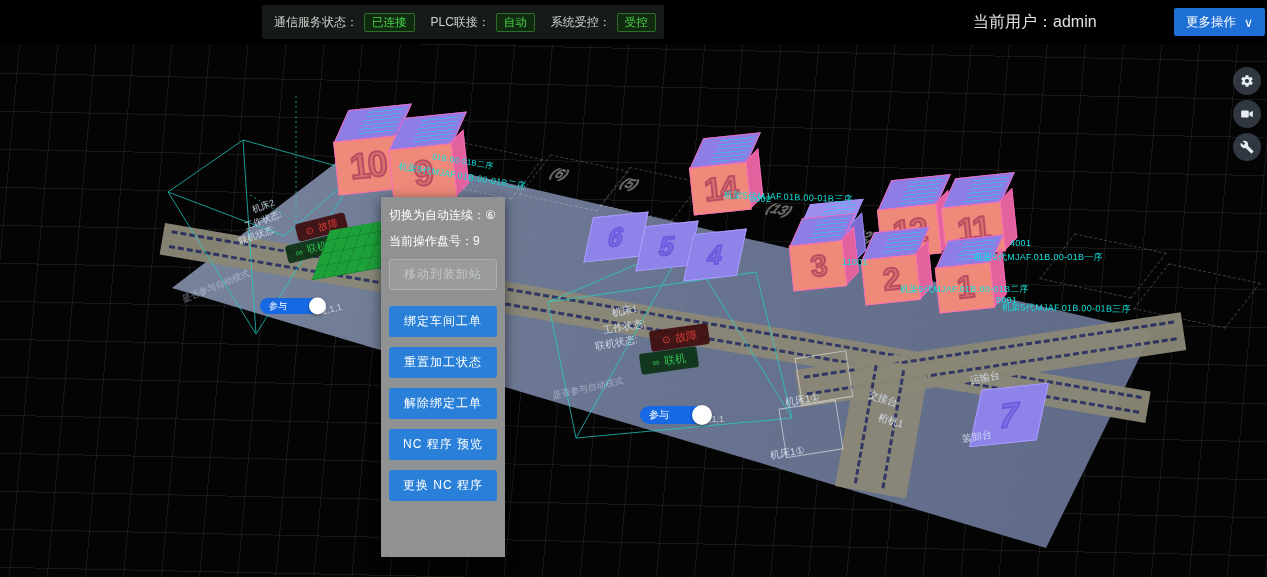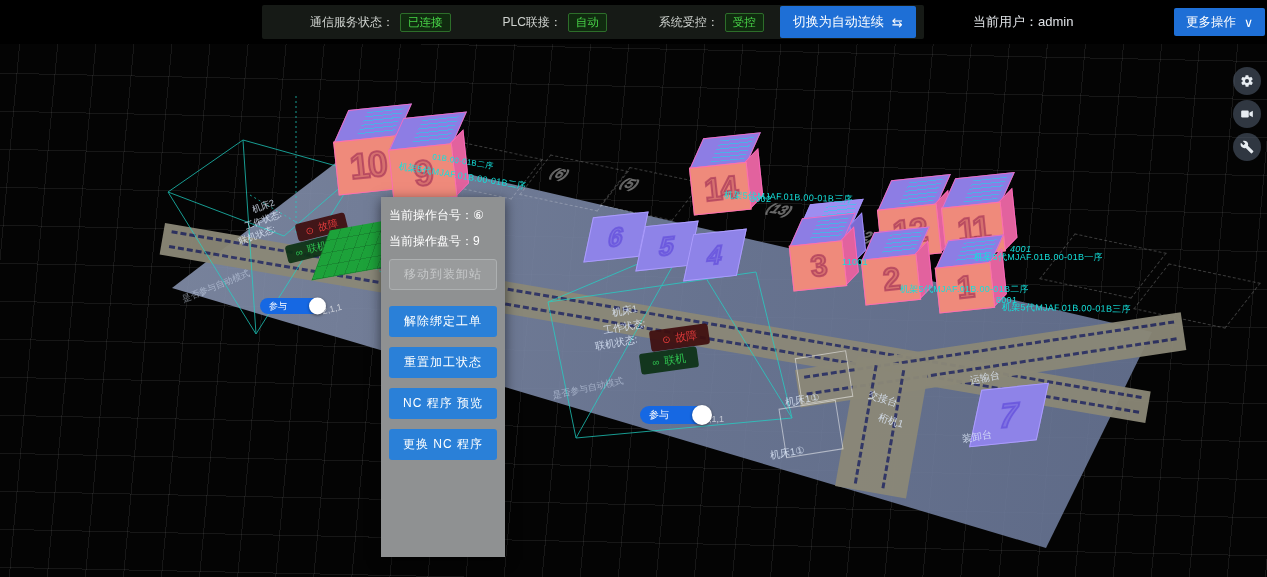--- a/index.html
+++ b/index.html
@@ -3,28 +3,28 @@
 <meta charset="utf-8">
 <style>
   html,body{margin:0;padding:0;background:#000;width:1267px;height:577px;overflow:hidden;
     font-family:"Liberation Sans","DejaVu Sans",sans-serif;-webkit-font-smoothing:antialiased;}
   
   .topbar{position:absolute;left:0;top:0;width:1267px;height:44px;background:#000;z-index:30;}
   .app-title{position:absolute;left:15px;top:0;line-height:44px;font-size:15px;font-weight:700;color:#2b5dd7;letter-spacing:.5px;}
   .tb-center{position:absolute;left:262px;top:5px;height:34px;background:#15191596;border-radius:2px;
     display:flex;align-items:center;gap:16px;padding:0 8px 0 12px;background:#161a16;}
   .tgroup{display:flex;align-items:center;gap:6px;white-space:nowrap;}
-  .tlabel{color:#cfd3cf;font-size:12px;margin-left:36px;}
+  .tlabel{color:#cfd3cf;font-size:12px;}
   .badge{color:#49d649;background:#102a0f;border:1px solid #2d6e2a;font-size:11.5px;padding:1px 7px;border-radius:2px;}
   .info-i{font-size:11px;color:#cfd3cf;margin:0 1px;}
   .btn-manual{background:transparent;border:1px solid #d8d8d8;color:#f0f0f0;font-size:12px;
     padding:4px 11px;border-radius:2px;display:flex;gap:6px;align-items:center;cursor:pointer;}
   .btn-blue{background:#1e6fd6;border:none;color:#fff;font-size:13px;padding:7px 13px;border-radius:2px;
     display:flex;gap:8px;align-items:center;cursor:pointer;white-space:nowrap;}
-  .tb-user{position:absolute;left:973px;top:0;line-height:44px;font-size:13px;color:#dfe2e6;}
+  .tb-user{position:absolute;left:973px;top:0;line-height:44px;font-size:16px;color:#dfe2e6;}
   .btn-more{position:absolute;left:1174px;top:8px;height:28px;padding:0 12px;font-size:12.5px;}
   
   .scene{position:absolute;left:0;top:44px;width:1267px;height:533px;background:#040404;overflow:hidden;}
   .grid{position:absolute;inset:-80px;z-index:1;opacity:.9;transform:rotate(1.2deg) skewX(-4deg);
     background-image:repeating-linear-gradient(90deg,rgba(255,255,255,.085) 0 1px,transparent 1px 38px),
                      repeating-linear-gradient(0deg,rgba(255,255,255,.085) 0 1px,transparent 1px 38px);}
   .floor-poly{position:absolute;inset:0;z-index:2;background:linear-gradient(100deg,#8A95AFE8,#717E9DE8 55%,#657292E8);
     clip-path:polygon(172px 244px,355px 104px,1152px 288px,1046px 504px);}
   .road{position:absolute;background:#8b8877;z-index:3;transform-origin:left top;opacity:.95;}
   .dash{position:absolute;left:8px;right:8px;border-top:3px dashed rgba(32,38,96,.85);}
@@ -94,24 +94,20 @@
       <span class="badge">已连接</span>
     </div>
     <div class="tgroup">
       <span class="tlabel">PLC联接：</span>
       <span class="badge">自动</span>
     </div>
     <div class="tgroup">
       <span class="tlabel">系统受控：</span>
       <span class="badge">受控</span>
     </div>
-    <button class="btn-blue">
-      <span>切换为自动连续</span>
-      <span>⇆</span>
-    </button>
   </div>
 
   <div class="tb-user"><span>当前用户：</span><span>admin</span></div>
   <button class="btn-blue btn-more">
     <span>更多操作</span>
     <span>∨</span>
   </button>
 </div>
 
 <div class="scene">
@@ -255,21 +251,21 @@
   <div class="cube pink" style="left:932px;top:198px;--w:54px;--h:44px;--d:26px;">
     <div class="face-top"></div>
       <div class="face-side"></div>
     <div class="face-front">1</div>
     </div>
 
   <div class="ann" style="left:432px;top:112px;font-size:8px;transform:rotate(9deg);">01B.00-01B二序</div>
   <div class="ann" style="left:398px;top:126px;transform:rotate(9deg);">机架5代MJAF.01B.00-01B二序</div>
   <div class="ann" style="left:750px;top:150px;">8002</div>
   <div class="ann" style="left:724px;top:147px;transform:rotate(2deg);">机架5代MJAF.01B.00-01B三序</div>
-  <div class="ann" style="left:1010px;top:200px;font-style:italic;">4001</div>
+  <div class="ann" style="left:1010px;top:194px;">4001</div>
   <div class="ann" style="left:974px;top:207px;text-align:center;">机架5代MJAF.01B.00-01B一序</div>
   <div class="ann" style="left:842px;top:213px;">11001</div>
   <div class="ann" style="left:900px;top:239px;">机架5代MJAF.01B.00-01B二序</div>
   <div class="ann" style="left:996px;top:251px;">8001</div>
   <div class="ann" style="left:1002px;top:258px;transform:rotate(1deg);">机架5代MJAF.01B.00-01B三序</div>
 </div>
 
 <button class="tool" style="top:67px;">
   <svg viewBox="0 0 24 24">
       <path d="M19.4 13c.04-.33.06-.66.06-1s-.02-.67-.06-1l2.1-1.6a.5.5 0 0 0 .12-.64l-2-3.46a.5.5 0 0 0-.6-.22l-2.5 1a7.6 7.6 0 0 0-1.7-1l-.4-2.6A.5.5 0 0 0 14 2h-4a.5.5 0 0 0-.5.42l-.4 2.6c-.6.26-1.17.6-1.7 1l-2.5-1a.5.5 0 0 0-.6.22l-2 3.46a.5.5 0 0 0 .12.64L4.6 11c-.04.33-.06.66-.06 1s.02.67.06 1l-2.1 1.6a.5.5 0 0 0-.12.64l2 3.46c.13.22.4.3.6.22l2.5-1c.53.4 1.1.74 1.7 1l.4 2.6c.04.24.25.42.5.42h4c.25 0 .46-.18.5-.42l.4-2.6c.6-.26 1.17-.6 1.7-1l2.5 1c.2.08.47 0 .6-.22l2-3.46a.5.5 0 0 0-.12-.64L19.4 13zM12 15.5a3.5 3.5 0 1 1 0-7 3.5 3.5 0 0 1 0 7z"></path>
@@ -281,21 +277,22 @@
       <path d="M16 10l6-3.5v11L16 14z"></path>
     </svg>
 </button>
 <button class="tool" style="top:133px;">
   <svg viewBox="0 0 24 24">
       <path d="M22.7 19l-9.1-9.1c.9-2.3.4-5-1.5-6.9-2-2-5-2.4-7.4-1.3L9 6 6 9 1.6 4.7C.4 7.1.9 10.1 2.9 12.1c1.9 1.9 4.6 2.4 6.9 1.5l9.1 9.1c.4.4 1 .4 1.4 0l2.3-2.3c.5-.4.5-1.1.1-1.4z"></path>
     </svg>
 </button>
 
 <div class="panel">
-  <div class="info-row"><span>当前操作台号：</span><span>⑥</span></div>
+  <div class="info-row"><span>切换为自动连续：</span><span>⑥</span></div>
   <div class="info-row"><span>当前操作盘号：</span><span>9</span></div>
   <button class="pbtn disabled" disabled="">移动到装卸站</button>
   <div class="pgap"></div>
+  <button class="pbtn">绑定车间工单</button>
+  <button class="pbtn">重置加工状态</button>
   <button class="pbtn">解除绑定工单</button>
-  <button class="pbtn">重置加工状态</button>
   <button class="pbtn">NC 程序 预览</button>
   <button class="pbtn">更换 NC 程序</button>
 </div>
 
 </body></html>

